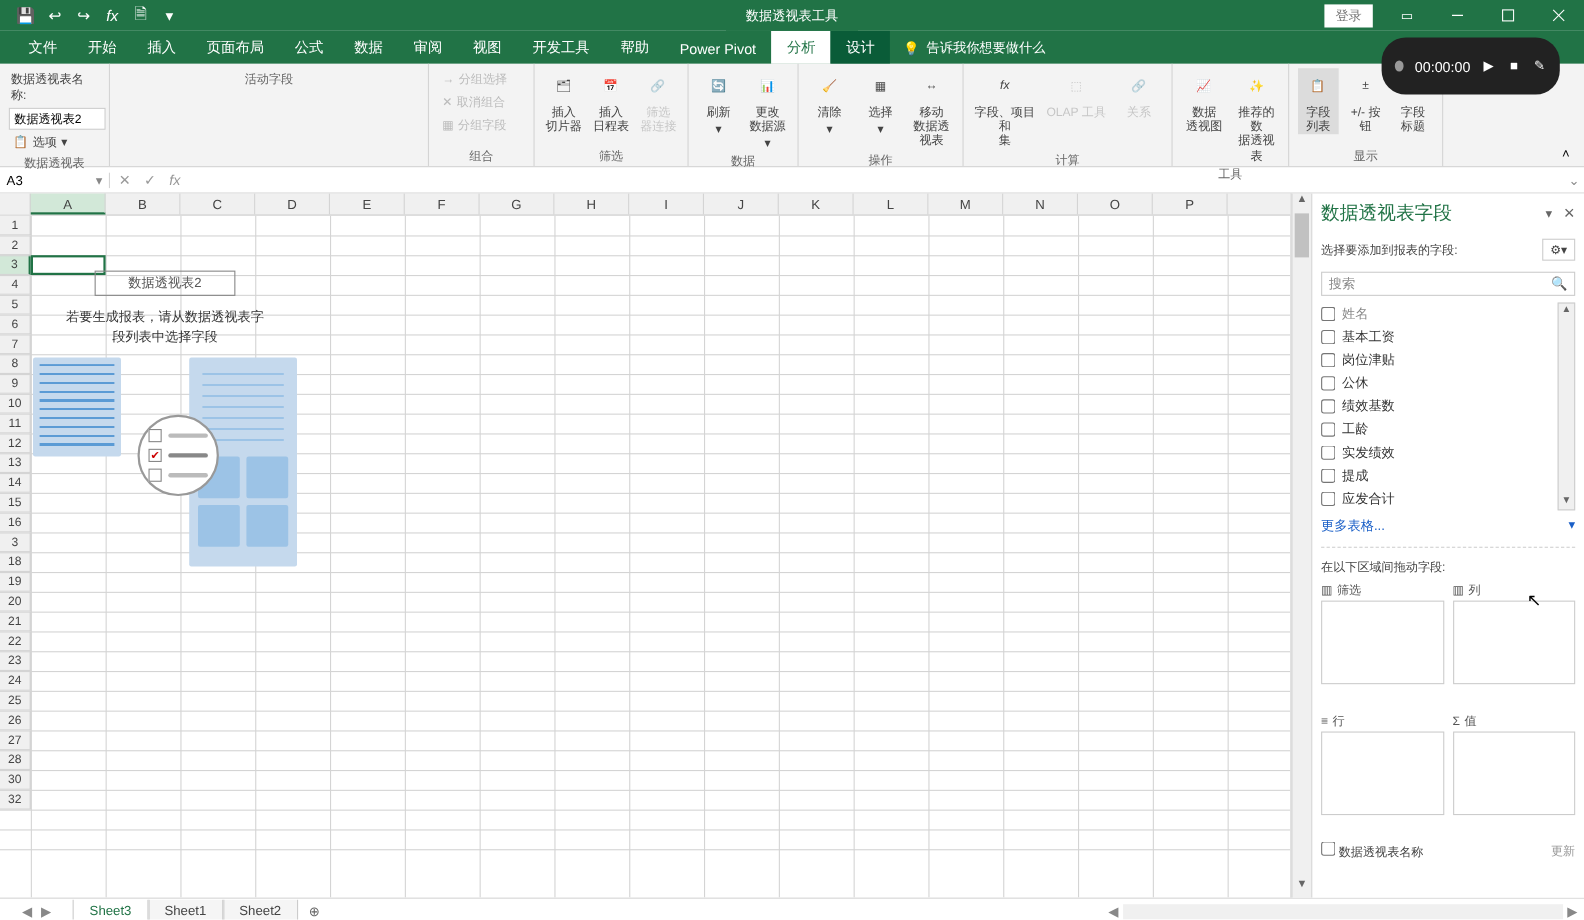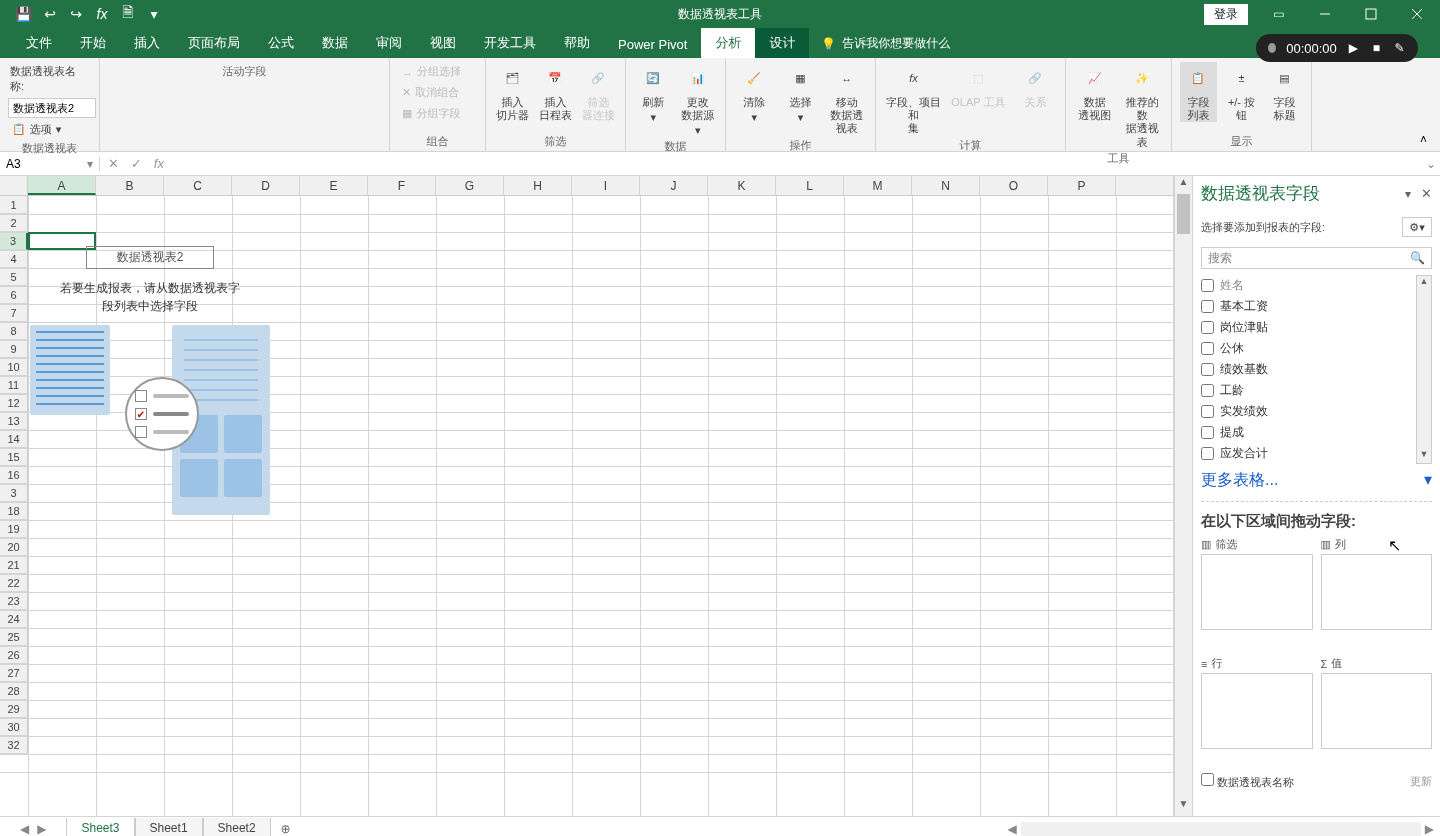--- a/index.html
+++ b/index.html
@@ -4,27 +4,27 @@
 <style>
 * { margin: 0; padding: 0; box-sizing: border-box; font-family: "Microsoft YaHei", "Segoe UI", sans-serif; }
 body { width: 1440px; height: 836px; background: #fff; overflow: hidden; position: relative; font-size: 12px; }
 
 
 .titlebar { height: 28px; background: #217346; display: flex; align-items: center; color: #fff; position: relative; }
 .qat { display: flex; align-items: center; gap: 2px; padding-left: 12px; }
 .qat-btn { width: 24px; height: 24px; display: flex; align-items: center; justify-content: center; cursor: pointer; color: #fff; font-size: 14px; }
 .title-center { position: absolute; left: 50%; transform: translateX(-50%); font-size: 12px; display: flex; gap: 4px; }
 .title-right { margin-left: auto; display: flex; align-items: center; }
-.login-btn { background: #fff; color: #0f172a; padding: 2px 10px; margin-right: 8px; font-size: 12px; cursor: pointer; }
+.login-btn { background: #fff; color: #737373; padding: 2px 10px; margin-right: 8px; font-size: 12px; cursor: pointer; }
 .win-btn { width: 46px; height: 28px; display: flex; align-items: center; justify-content: center; cursor: pointer; font-size: 12px; }
 .win-btn svg { width: 12px; height: 12px; }
 .context-tab-title { position: absolute; left: 660px; top: 0; background: #217346; color: #fff; padding: 0 18px; height: 28px; line-height: 28px; font-size: 12px; }
 
 
-.recorder { position: absolute; right: 22px; top: 34px; background: #222; border-radius: 22px; height: 28px; width: 162px; display: flex; align-items: center; padding: 0 12px; gap: 10px; color: #fff; z-index: 100; }
+.recorder { position: absolute; right: 22px; top: 34px; background: #222; border-radius: 22px; height: 52px; width: 162px; display: flex; align-items: center; padding: 0 12px; gap: 10px; color: #fff; z-index: 100; }
 .rec-dot { width: 10px; height: 10px; border-radius: 50%; background: #999; }
 .rec-time { font-size: 13px; }
 .rec-ctrl { width: 16px; height: 16px; display: flex; align-items: center; justify-content: center; cursor: pointer; }
 
 
 .tabs { height: 30px; background: #217346; display: flex; align-items: flex-end; padding-left: 12px; }
 .tab { color: #fff; padding: 6px 14px; font-size: 13px; cursor: pointer; }
 .tab.active { background: #fff; color: #217346; }
 .context-tab { background: #0a5c38; }
 .tellme { display: flex; align-items: center; color: #fff; padding: 6px 12px; gap: 6px; font-size: 12px; }
@@ -100,25 +100,25 @@
 .fp-close { font-size: 13px; color: #666; cursor: pointer; }
 .fp-sub { font-size: 11px; color: #444; margin-top: 12px; display: flex; justify-content: space-between; align-items: center; }
 .fp-gear { width: 30px; height: 20px; border: 1px solid #ccc; display: flex; align-items: center; justify-content: center; font-size: 11px; cursor: pointer; }
 .fp-search { margin-top: 10px; height: 22px; border: 1px solid #ccc; display: flex; align-items: center; padding: 0 6px; color: #888; font-size: 12px; }
 .fp-search span.si { margin-left: auto; color: #2a6496; }
 .fp-fields { margin-top: 6px; display: flex; }
 .fp-fields-list { flex: 1; }
 .fp-field { display: flex; align-items: center; gap: 6px; padding: 2px 0; font-size: 12px; color: #333; cursor: pointer; }
 .fp-field input { width: 13px; height: 13px; }
 .fp-field.cut { color: #888; }
-.fp-more { font-size: 16px; color: #1a5fc7; margin-top: 6px; display: flex; justify-content: space-between; cursor: pointer; }
+.fp-more { font-size: 12px; color: #1a5fc7; margin-top: 6px; display: flex; justify-content: space-between; cursor: pointer; }
 .fp-fields-scroll { width: 16px; border: 1px solid #ccc; margin-left: 4px; position: relative; background: #f0f0f0; }
 .fp-fields-scroll .arr { position: absolute; left: 0; right: 0; height: 14px; text-align: center; font-size: 9px; color: #666; }
 .fp-divider { border-top: 1px dashed #ccc; margin: 10px 0; }
-.fp-areas-label { font-size: 15px; color: #444; font-weight: bold; }
+.fp-areas-label { font-size: 11px; color: #444; }
 .fp-areas { display: grid; grid-template-columns: 1fr 1fr; grid-template-rows: 1fr 1fr; gap: 8px; margin-top: 6px; height: 230px; }
 .fp-area-lbl { font-size: 11px; color: #555; display: flex; align-items: center; gap: 4px; margin-bottom: 2px; }
 .fp-area-box { border: 1px solid #ccc; height: 76px; background: #fff; }
 .fp-footer { display: flex; align-items: center; justify-content: space-between; font-size: 11px; color: #444; margin-top: 6px; }
 .fp-footer .upd { color: #999; }
 
 .cursor { position: absolute; left: 1388px; top: 536px; font-size: 16px; color: #000; z-index: 200; pointer-events: none; }
 
 
 .sheettabs { height: 24px; background: #fff; border-top: 1px solid #d4d4d4; display: flex; align-items: center; padding-left: 20px; font-size: 12px; }
@@ -484,24 +484,20 @@
         <div class="row">
           <div class="rowhdr">26</div>
           <div class="cells"></div>
         </div>
         <div class="row">
           <div class="rowhdr">27</div>
           <div class="cells"></div>
         </div>
         <div class="row">
           <div class="rowhdr">28</div>
-          <div class="cells"></div>
-        </div>
-        <div class="row">
-          <div class="rowhdr">29</div>
           <div class="cells"></div>
         </div>
         <div class="row">
           <div class="rowhdr">30</div>
           <div class="cells"></div>
         </div>
         <div class="row">
           <div class="rowhdr">32</div>
           <div class="cells"></div>
         </div>

